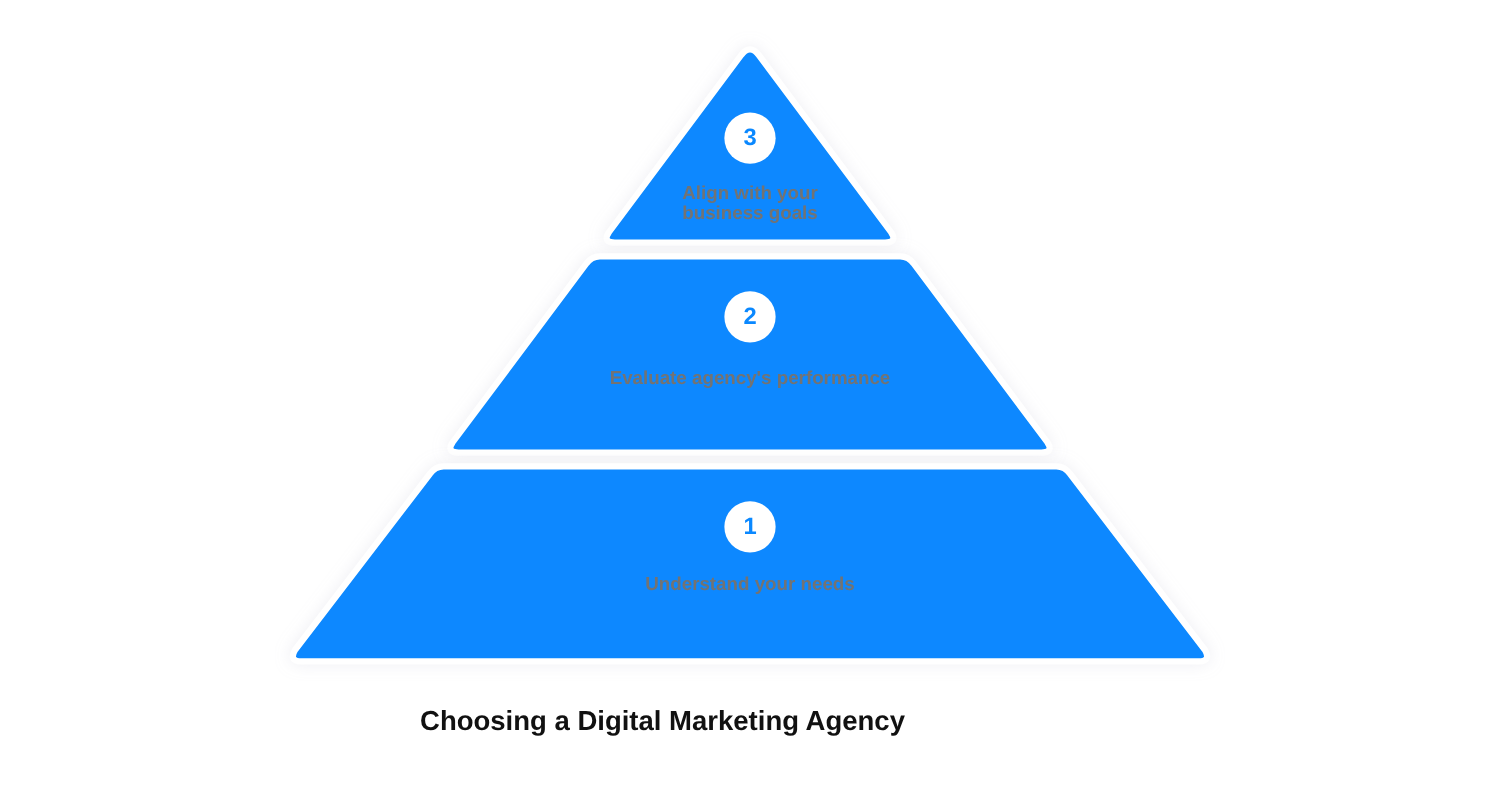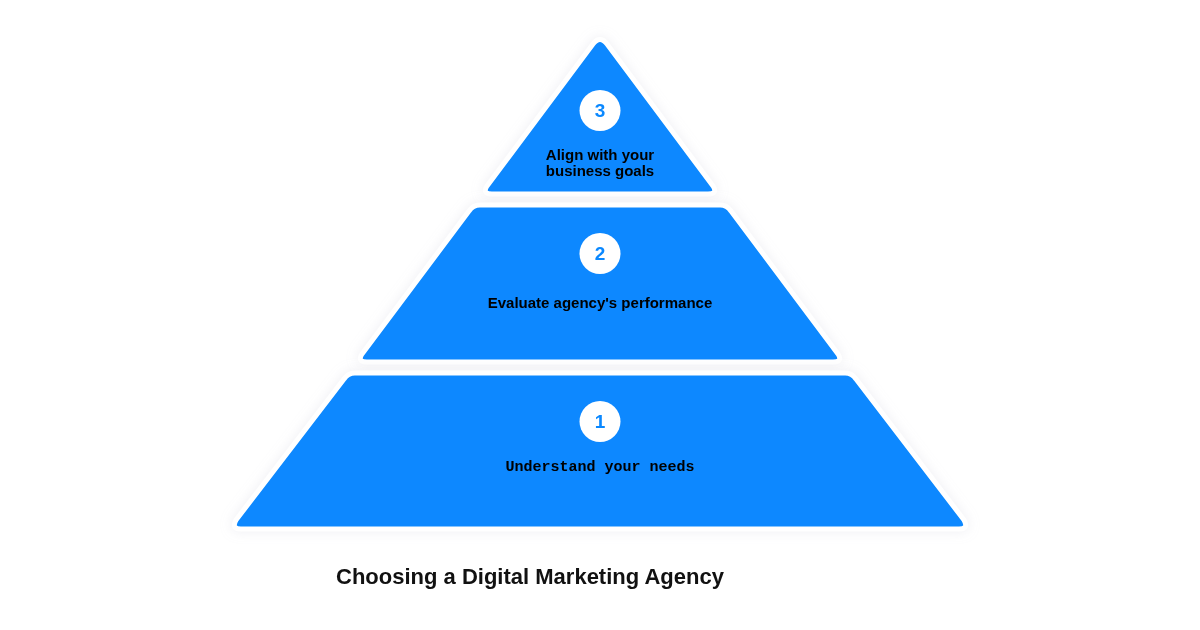--- a/index.html
+++ b/index.html
@@ -36,21 +36,21 @@
       color: #0A88FF;
       font-weight: bold;
       font-size: 19px;
       display: flex;
       align-items: center;
       justify-content: center;
       transform: translateX(-50%);
     }
     .tier-label {
       position: absolute;
-      color: #000000;
+      color: #737373;
       font-weight: bold;
       font-size: 15px;
       line-height: 16px;
       text-align: center;
       transform: translateX(-50%);
       white-space: pre-line;
       width: 300px;
     }
     .caption {
       position: absolute;
@@ -86,15 +86,15 @@
 </svg>
 
 <div class="badge" style="left:600px; top:90px;">3</div>
 <div class="tier-label" style="left:600px; top:147px;">Align with your
 business goals</div>
 
 <div class="badge" style="left:600px; top:233px;">2</div>
 <div class="tier-label" style="left:600px; top:295px;text-align:center;">Evaluate agency's performance</div>
 
 <div class="badge" style="left:600px; top:401px;">1</div>
-<div class="tier-label" style="left:600px; top:460px;font-family:Liberation Mono, monospace;">Understand your needs</div>
+<div class="tier-label" style="left:600px; top:460px;">Understand your needs</div>
 
 <div class="caption">Choosing a Digital Marketing Agency</div>
 
 </body></html>

